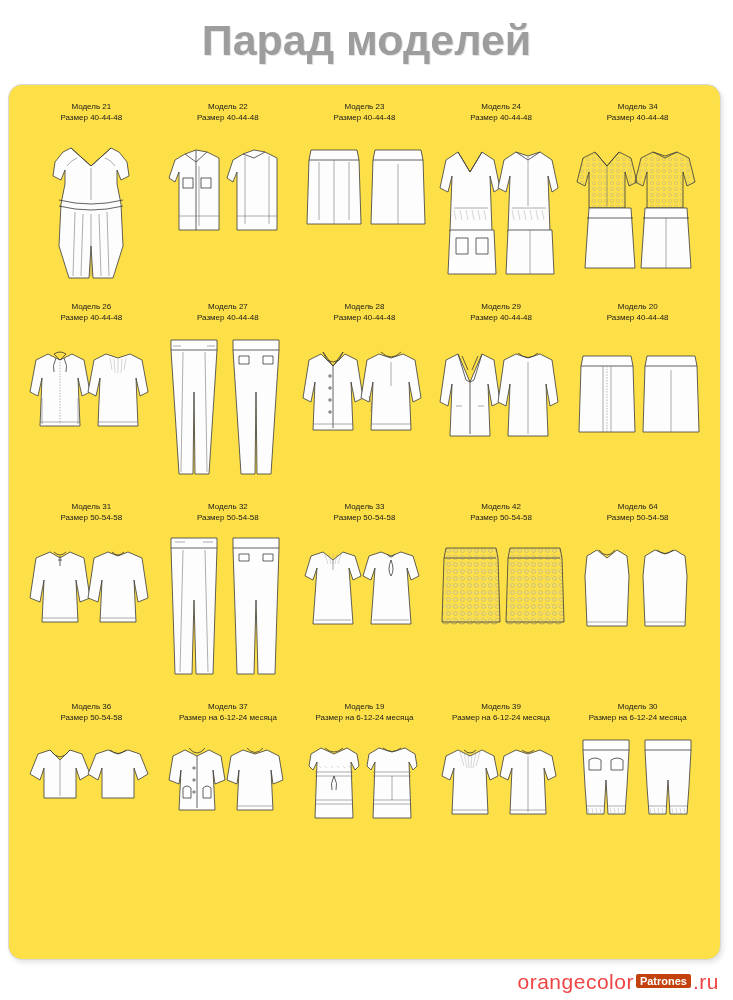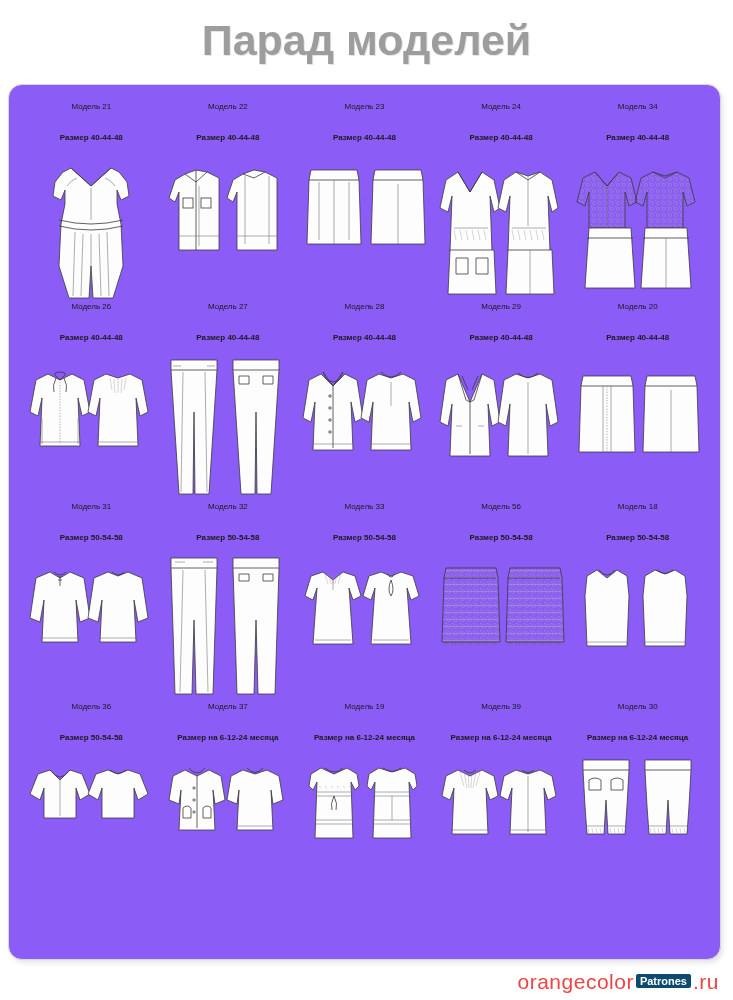--- a/index.html
+++ b/index.html
@@ -32,21 +32,21 @@
     line-height: 56px;
     text-shadow: 1px 1px 0 #e6e6e6;
     user-select: none;
   }
   .sheet {
     position: absolute;
     left: 8px;
     top: 84px;
     width: 713px;
     height: 876px;
-    background: #8b5cf6;
+    background: #fde047;
     border: 1px solid #d8d8d8;
     border-radius: 14px;
     box-shadow: 2px 3px 5px rgba(0,0,0,0.10);
     box-sizing: border-box;
   }
   .grid {
     position: absolute;
     left: 14px;
     top: 14px;
     right: 14px;
@@ -71,23 +71,22 @@
   }
   .cap .l1 {
     font-size: 8px;
     color: #1a1a1a;
     font-weight: normal;
     display: block;
   }
   .cap .l2 {
     font-size: 8px;
     color: #1a1a1a;
-    font-weight: bold;
+    font-weight: normal;
     display: block;
-    margin-top: 20px;
   }
   .art {
     margin-top: 3px;
   }
   svg { display: block; }
   .ln { fill: none; stroke: #3a3a3a; stroke-width: 0.8; }
   .ln2 { fill: none; stroke: #6d6d6d; stroke-width: 0.55; }
   .fillw { fill: #fdfdfd; stroke: #3a3a3a; stroke-width: 0.8; }
   .dots { fill: none; stroke: #6d6d6d; stroke-width: 0.5; stroke-dasharray: 1.4 1.4; }
   .hatch { fill: none; stroke: #9a9a9a; stroke-width: 0.4; }
@@ -103,21 +102,21 @@
   .wm {
     display: inline-block;
     font-family: "Liberation Sans", sans-serif;
     font-size: 21px;
     color: #ef4444;
     letter-spacing: 0.5px;
     vertical-align: middle;
   }
   .wmbox {
     display: inline-block;
-    background: #0c4a6e;
+    background: #c2410c;
     color: #ffffff;
     font-size: 11px;
     font-weight: bold;
     padding: 1px 4px;
     border-radius: 2px;
     margin: 0 2px;
     vertical-align: middle;
     position: relative;
     top: -1px;
   }
@@ -458,21 +457,21 @@
                 <path class="ln" d="M30 28 Q34 34 38 28"></path>
                 <path class="ln" d="M34 34 Q30 44 34 50 Q38 44 34 34"></path>
                 <path class="ln2" d="M16 94 L52 94"></path>
               </g>
             </svg>
           </div>
         </div>
 
         <div class="cell">
           <div class="cap">
-            <span class="l1">Модель 56</span>
+            <span class="l1">Модель 42</span>
             <span class="l2">Размер 50-54-58</span>
           </div>
           <div class="art">
             <svg width="130" height="130" viewBox="0 0 130 130">
               <defs>
                 <pattern id="lacepat2" width="7" height="7" patternUnits="userSpaceOnUse">
                   <circle cx="3.5" cy="3.5" r="2" fill="none" stroke="#9a9a9a" stroke-width="0.45"></circle>
                   <circle cx="0" cy="0" r="1.2" fill="none" stroke="#b5b5b5" stroke-width="0.4"></circle>
                   <path d="M0 3.5 h7" stroke="#cfcfcf" stroke-width="0.3" fill="none"></path>
                 </pattern>
@@ -486,21 +485,21 @@
                 <path d="M8 8 L58 8 L60 18 L62 82 L4 82 L6 18 Z" fill="url(#lacepat2)" stroke="#3a3a3a" stroke-width="0.8"></path>
                 <path class="ln" d="M6 18 L58 18"></path>
                 <path class="ln2" d="M4 82 q4 4 8 0 q4 4 8 0 q4 4 8 0 q4 4 8 0 q4 4 8 0 q4 4 8 0 q4 4 8 0"></path>
               </g>
             </svg>
           </div>
         </div>
 
         <div class="cell">
           <div class="cap">
-            <span class="l1">Модель 18</span>
+            <span class="l1">Модель 64</span>
             <span class="l2">Размер 50-54-58</span>
           </div>
           <div class="art">
             <svg width="130" height="130" viewBox="0 0 130 130">
               <g transform="translate(0,0)">
                 <path class="fillw" d="M24 24 L14 30 L12 50 L14 100 L54 100 L56 50 L54 30 L44 24 L34 32 Z"></path>
                 <path class="ln" d="M26 24 Q34 34 42 24"></path>
                 <path class="ln2" d="M14 96 L54 96"></path>
               </g>
               <g transform="translate(58,0)">

